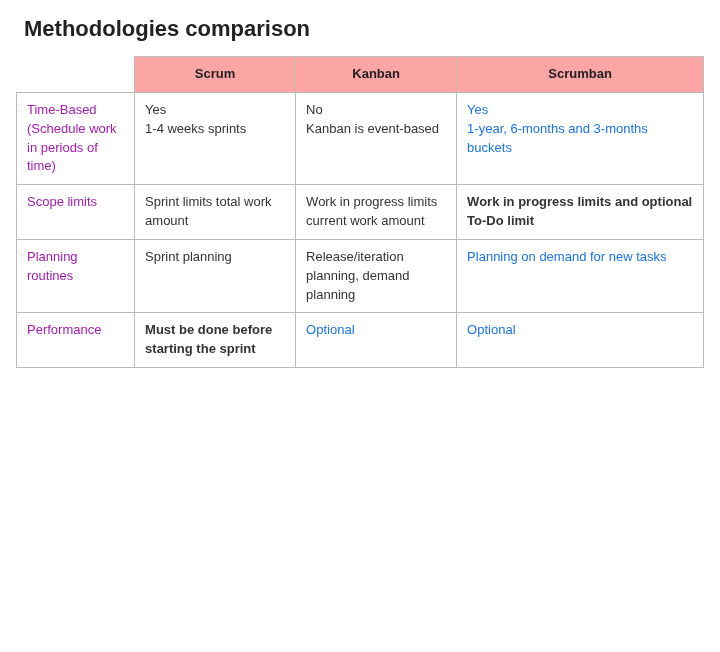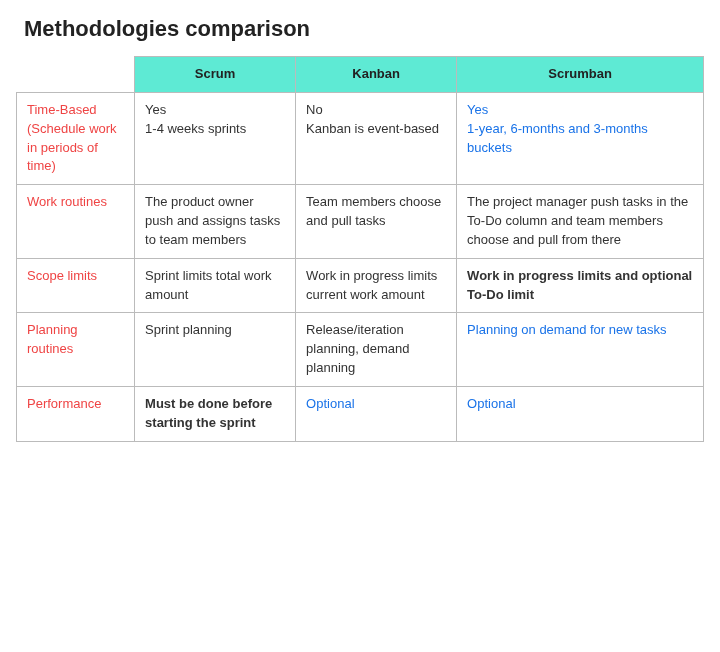--- a/index.html
+++ b/index.html
@@ -30,34 +30,34 @@
     }
 
     th, td {
       border: 1px solid #bbb;
       padding: 8px 10px;
       vertical-align: top;
       line-height: 1.45;
     }
 
     thead th {
-      background: #5eead4;
+      background: #fca5a5;
       font-weight: bold;
       text-align: center;
       color: #222;
     }
 
     thead th:first-child {
       background: #fff;
       border-top: none;
       border-left: none;
     }
 
     tbody td:first-child {
-      color: #ef4444;
+      color: #a21caf;
       font-weight: normal;
       width: 110px;
     }
 
     tbody td {
       color: #333;
     }
 
     tbody td.blue-text {
       color: #1a73e8;
@@ -93,26 +93,20 @@
   <tr>
         <td>Time-Based (Schedule work in periods of time)</td>
         <td style="white-space: pre-line;">Yes
 1-4 weeks sprints</td>
         <td style="white-space: pre-line;">No
 Kanban is event-based</td>
         <td class="blue-text" style="white-space: pre-line;">Yes
 1-year, 6-months and 3-months buckets</td>
       </tr>
       <tr>
-        <td>Work routines</td>
-        <td style="white-space: pre-line;">The product owner push and assigns tasks to team members</td>
-        <td style="white-space: pre-line;">Team members choose and pull tasks</td>
-        <td style="white-space: pre-line;">The project manager push tasks in the To-Do column and team members choose and pull from there</td>
-      </tr>
-      <tr>
         <td>Scope limits</td>
         <td style="white-space: pre-line;">Sprint limits total work amount</td>
         <td style="white-space: pre-line;">Work in progress limits current work amount</td>
         <td style="white-space: pre-line; font-weight: bold;">Work in progress limits and optional To-Do limit</td>
       </tr>
       <tr>
         <td>Planning routines</td>
         <td style="white-space: pre-line;">Sprint planning</td>
         <td style="white-space: pre-line;">Release/iteration planning, demand planning</td>
         <td class="blue-text" style="white-space: pre-line;">Planning on demand for new tasks</td>

